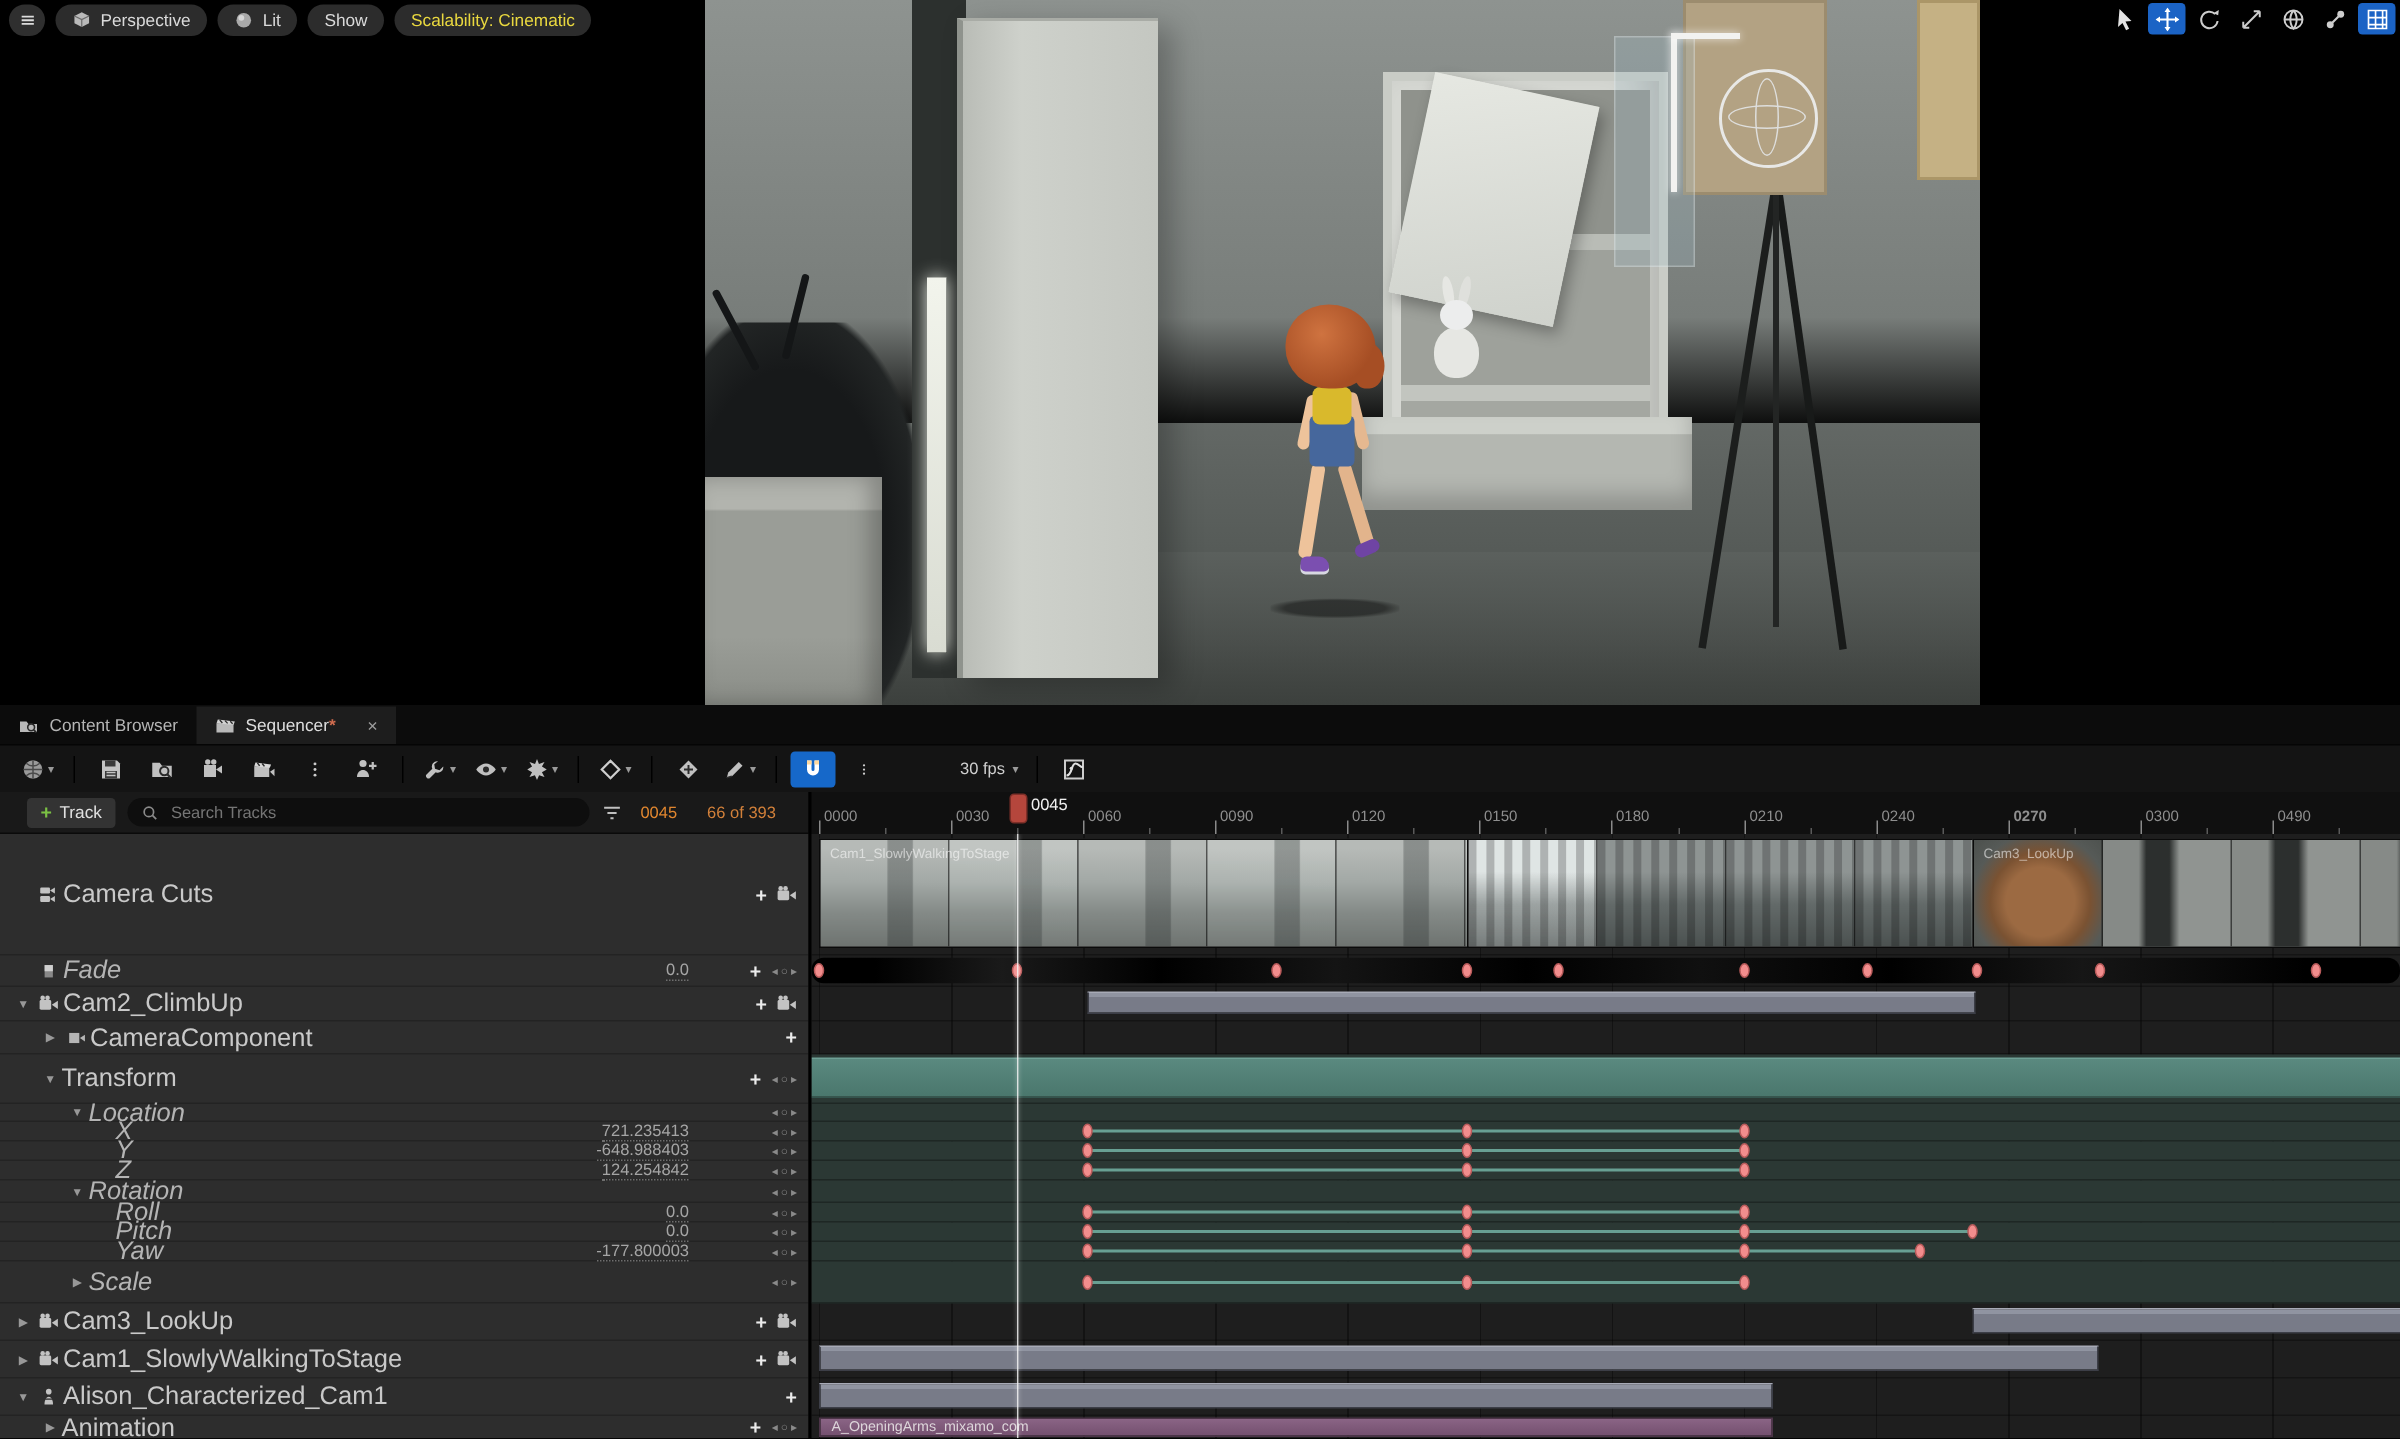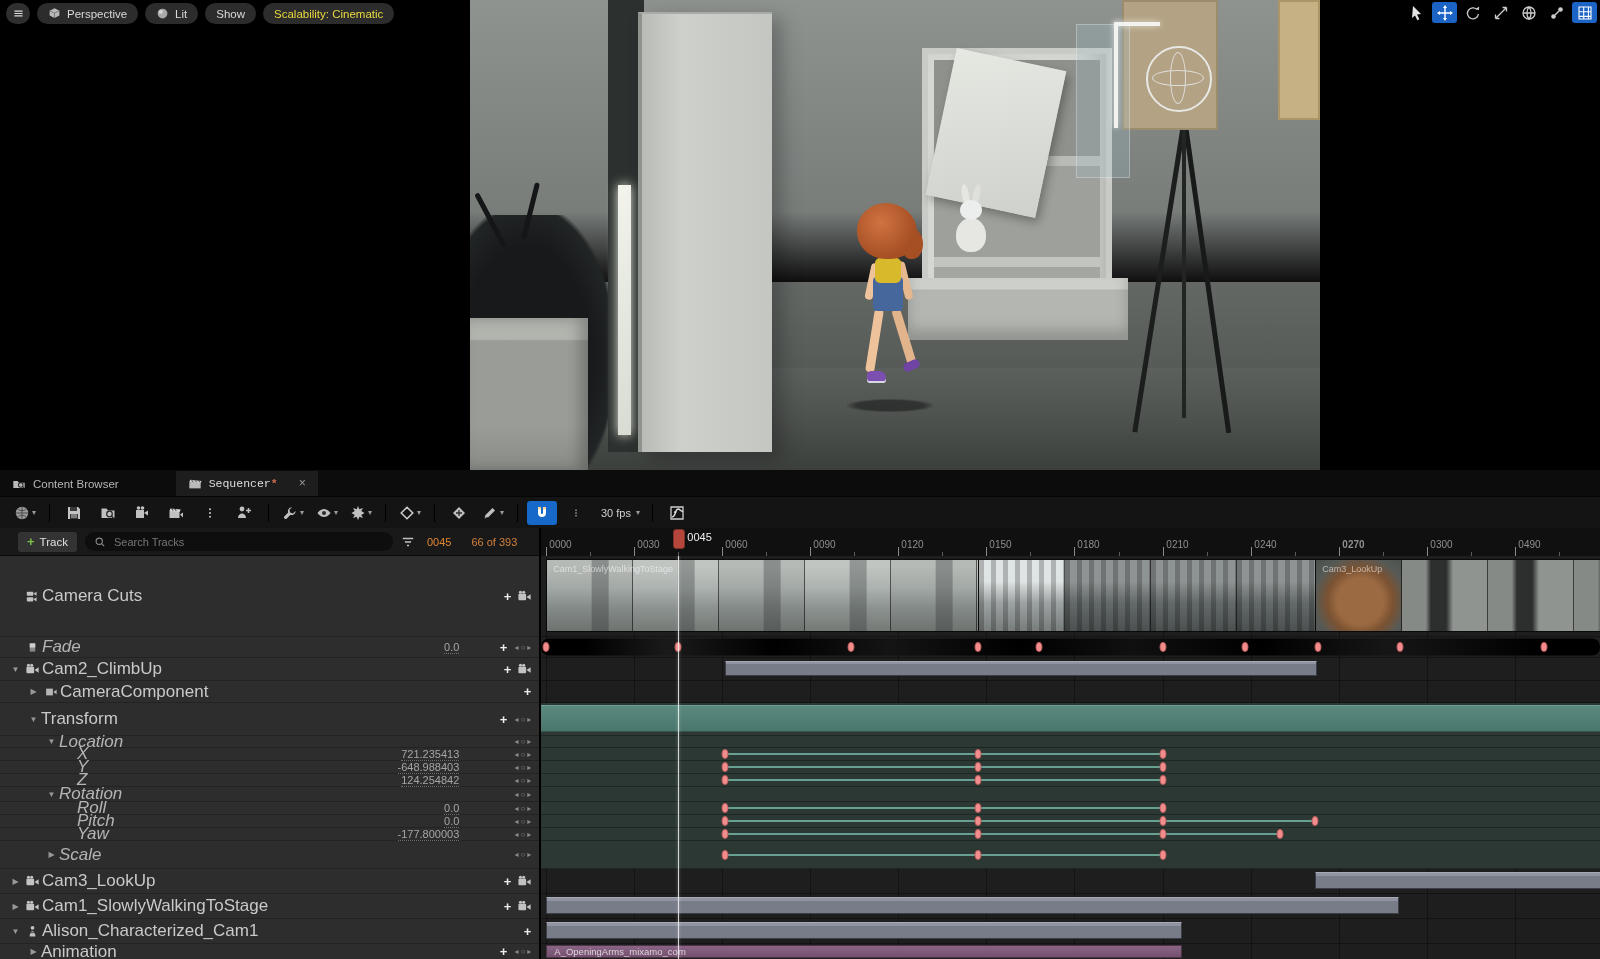--- a/index.html
+++ b/index.html
@@ -59,33 +59,33 @@
   .g-shoe-b{left:58px;top:158px;width:17px;height:9px;background:#6f44a4;border-radius:5px;transform:rotate(-24deg);}
   
   .vp-toolbar{position:absolute;top:3px;left:6px;display:flex;gap:7px;align-items:center;z-index:6;}
   .menu-btn{width:24px;height:21px;border-radius:11px;background:#2f2f2f;display:flex;align-items:center;justify-content:center;}
   .pill{height:21px;padding:0 11px;border-radius:11px;background:rgba(47,47,47,.94);display:flex;align-items:center;gap:6px;font-size:11.5px;color:#dadada;}
   .pill .yellow{color:#e9d83f;}
   .vp-tools{position:absolute;top:2px;right:3px;display:flex;gap:3px;z-index:6;align-items:center;}
   .tool{width:25px;height:21px;border-radius:3px;display:flex;align-items:center;justify-content:center;}
   .tool.active{background:#1b63c5;}
   
-  #tabbar{position:absolute;left:0;top:470px;width:1600px;height:26px;background:#0c0c0c;display:flex;align-items:flex-end;gap:45px;}
+  #tabbar{position:absolute;left:0;top:470px;width:1600px;height:26px;background:#0c0c0c;display:flex;align-items:flex-end;}
   .tab{height:25px;display:flex;align-items:center;gap:7px;padding:0 12px;font-size:11.5px;color:#b5b5b5;}
-  .tab.active{background:#1d1d1d;color:#dedede;font-family:Liberation Mono, monospace;}
+  .tab.active{background:#1d1d1d;color:#dedede;}
   .tab .modified{color:#d06c4f;font-weight:bold;}
   .tab .close{margin-left:14px;color:#9a9a9a;font-size:12px;}
   
   #seq-toolbar{position:absolute;left:0;top:496px;width:1600px;height:32px;background:#141414;
     border-top:1px solid #050505;display:flex;align-items:center;gap:4px;padding-left:10px;box-sizing:border-box;}
   .tb-item{height:24px;min-width:24px;display:flex;align-items:center;justify-content:center;gap:2px;padding:0 3px;border-radius:3px;}
   .tb-item.active{background:#1668c9;}
   .tb-sep{width:1px;height:18px;background:#000;margin:0 5px;}
   .chev{font-size:8px;color:#9a9a9a;}
-  .fps-label{font-size:11px;color:#cfcfcf;padding:0 3px;}
+  .fps-label{font-size:11px;color:#cfcfcf;padding:0 3px;margin-left:39px;}
   
   #header-row{position:absolute;left:0;top:528px;width:1600px;height:28px;display:flex;}
   #header-left{width:540px;height:28px;background:#191919;display:flex;align-items:center;gap:8px;padding-left:18px;box-sizing:border-box;border-bottom:1px solid #0a0a0a;}
   .track-btn{height:20px;padding:0 9px;background:#333;border-radius:3px;display:flex;align-items:center;gap:5px;font-size:11.5px;color:#e0e0e0;}
   .track-btn .plus{color:#7bc144;font-weight:bold;font-size:13px;}
   .searchbox{width:308px;height:19px;background:#0e0e0e;border-radius:10px;display:flex;align-items:center;gap:6px;padding:0 9px;box-sizing:border-box;}
   .searchbox input{background:transparent;border:none;outline:none;color:#9a9a9a;font-size:11px;width:240px;font-family:"Liberation Sans",sans-serif;}
   .cur-frame{font-size:11px;color:#e0862f;margin-left:4px;}
   .frame-count{font-size:11px;color:#d2803a;margin-left:12px;}
   #ruler{position:relative;width:1060px;height:28px;background:#101010;border-left:2px solid #000;border-bottom:1px solid #000;overflow:hidden;}

